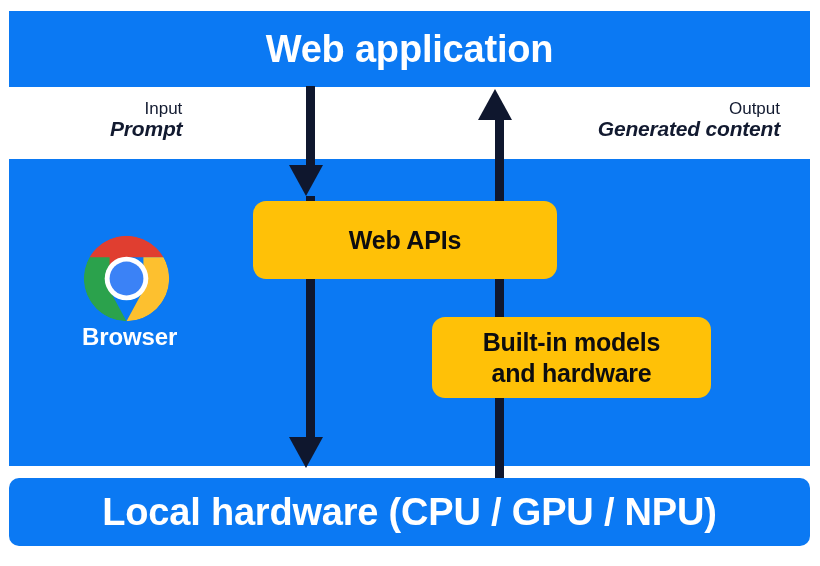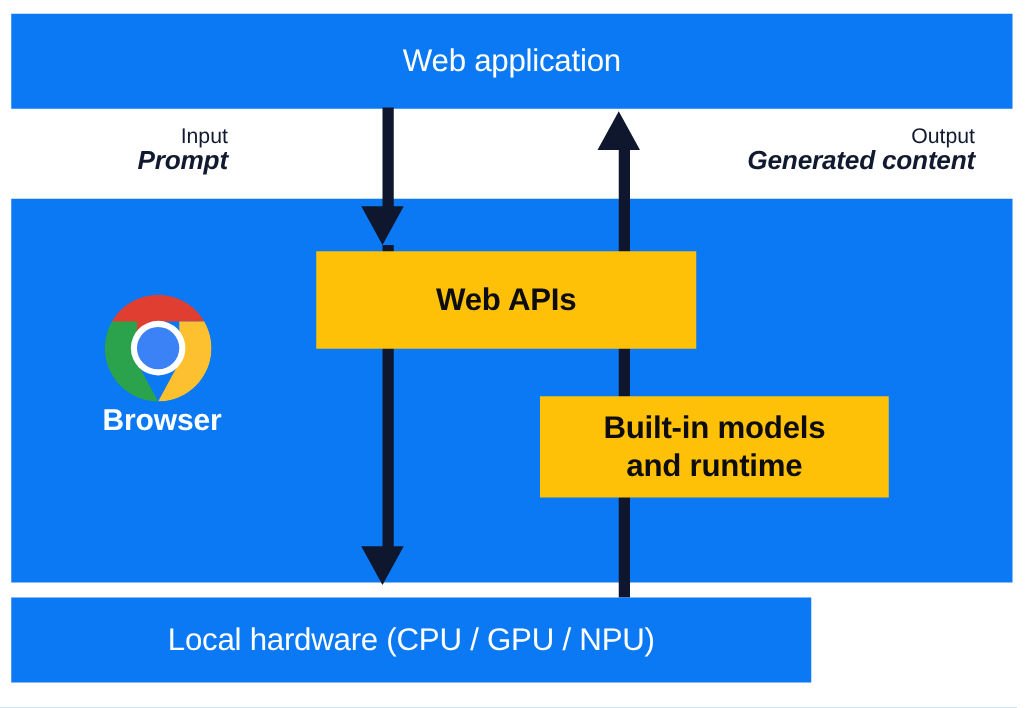--- a/index.html
+++ b/index.html
@@ -36,28 +36,29 @@
     left: 9px;
     top: 159px;
     width: 801px;
     height: 307px;
     justify-content: flex-start;
     align-items: flex-start;
   }
   #band-local-hardware {
     left: 9px;
     top: 478px;
-    width: 640px;
+    width: 801px;
     height: 68px;
+    border-radius: 10px;
   }
 
   .band-title {
     color: #ffffff;
-    font-size: 25px;
-    font-weight: normal;
+    font-size: 38px;
+    font-weight: bold;
     letter-spacing: -0.2px;
     line-height: 1;
   }
 
   
   .arrow-shaft {
     position: absolute;
     background: #0f172e;
     width: 9px;
   }
@@ -123,20 +124,21 @@
     background: #ffc107;
     display: flex;
     align-items: center;
     justify-content: center;
     color: #0d0d10;
     font-size: 25px;
     font-weight: bold;
     text-align: center;
     line-height: 1.22;
     letter-spacing: -0.2px;
+    border-radius: 13px;
   }
   #box-web-apis {
     left: 253px;
     top: 201px;
     width: 304px;
     height: 78px;
   }
   #box-builtin-models {
     left: 432px;
     top: 317px;
@@ -217,20 +219,20 @@
         <circle cx="50" cy="50" r="19" fill="#3b82f6"></circle>
       </g>
     </svg>
     <span id="browser-caption">Browser</span>
   </div>
 
   <div class="api-box" id="box-web-apis">Web APIs</div>
 
   <div class="api-box" id="box-builtin-models">
     <span style="white-space: pre-line;">Built-in models
-and runtime</span>
+and hardware</span>
   </div>
 
   <div class="band" id="band-local-hardware">
     <span class="band-title">Local hardware (CPU / GPU / NPU)</span>
   </div>
 
 </div>
 
 </body></html>

